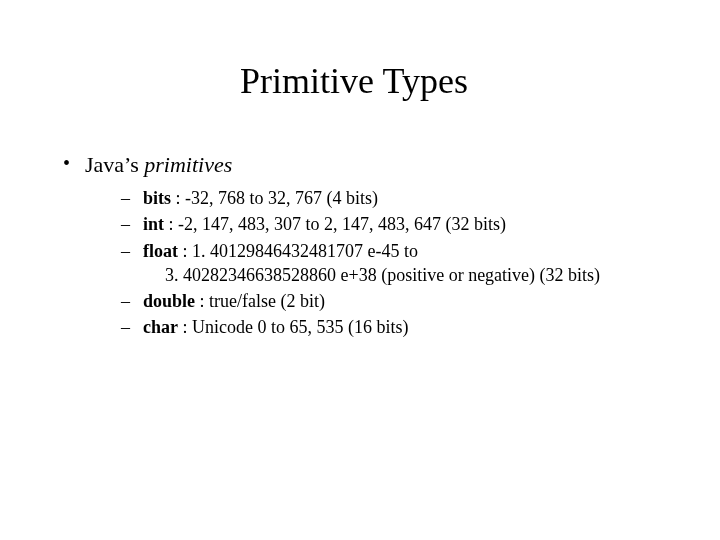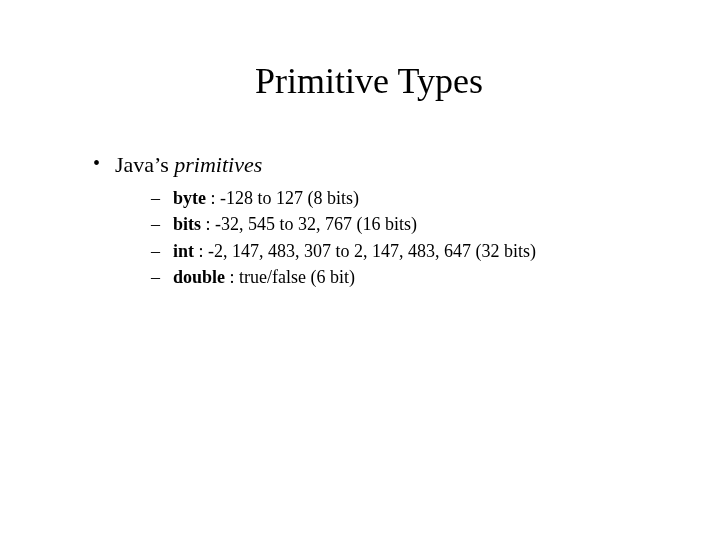--- a/index.html
+++ b/index.html
@@ -9,21 +9,21 @@
     height: 540px;
     background: #ffffff;
     font-family: "Times New Roman", Times, serif;
     color: #000000;
   }
   .slide {
     width: 720px;
     height: 424px;
     position: relative;
     box-sizing: border-box;
-    padding: 40px 50px 30px 68px;
+    padding: 40px 50px 30px 38px;
   }
   .title {
     text-align: center;
     font-size: 36px;
     font-weight: normal;
     margin: 20px 0 50px 0;
   }
   .level1 {
     list-style: none;
     padding: 0;
@@ -69,27 +69,31 @@
 
 <div class="slide">
   <div class="title">Primitive Types</div>
 
   <ul class="level1">
     <li>
       <span>Java’s </span><span class="italic">primitives</span>
 
       <ul class="level2">
         <li>
-          <span class="bold">byte</span><span> : -128 to 127 (8 bits)</span>
-        </li>
-        <li>
-          <span class="bold">bits</span><span> : -32, 545 to 32, 767 (16 bits)</span>
+          <span class="bold">bits</span><span> : -32, 768 to 32, 767 (4 bits)</span>
         </li>
         <li>
           <span class="bold">int</span><span> : -2, 147, 483, 307 to 2, 147, 483, 647 (32 bits)</span>
         </li>
         <li>
-          <span class="bold">double</span><span> : true/false (6 bit)</span>
+          <span class="bold">float</span><span> : 1. 40129846432481707 e-45 to</span>
+          <div class="cont">3. 40282346638528860 e+38 (positive or negative) (32 bits)</div>
+        </li>
+        <li>
+          <span class="bold">double</span><span> : true/false (2 bit)</span>
+        </li>
+        <li>
+          <span class="bold">char</span><span> : Unicode 0 to 65, 535 (16 bits)</span>
         </li>
       </ul>
     </li>
   </ul>
 </div>
 
 </body></html>

